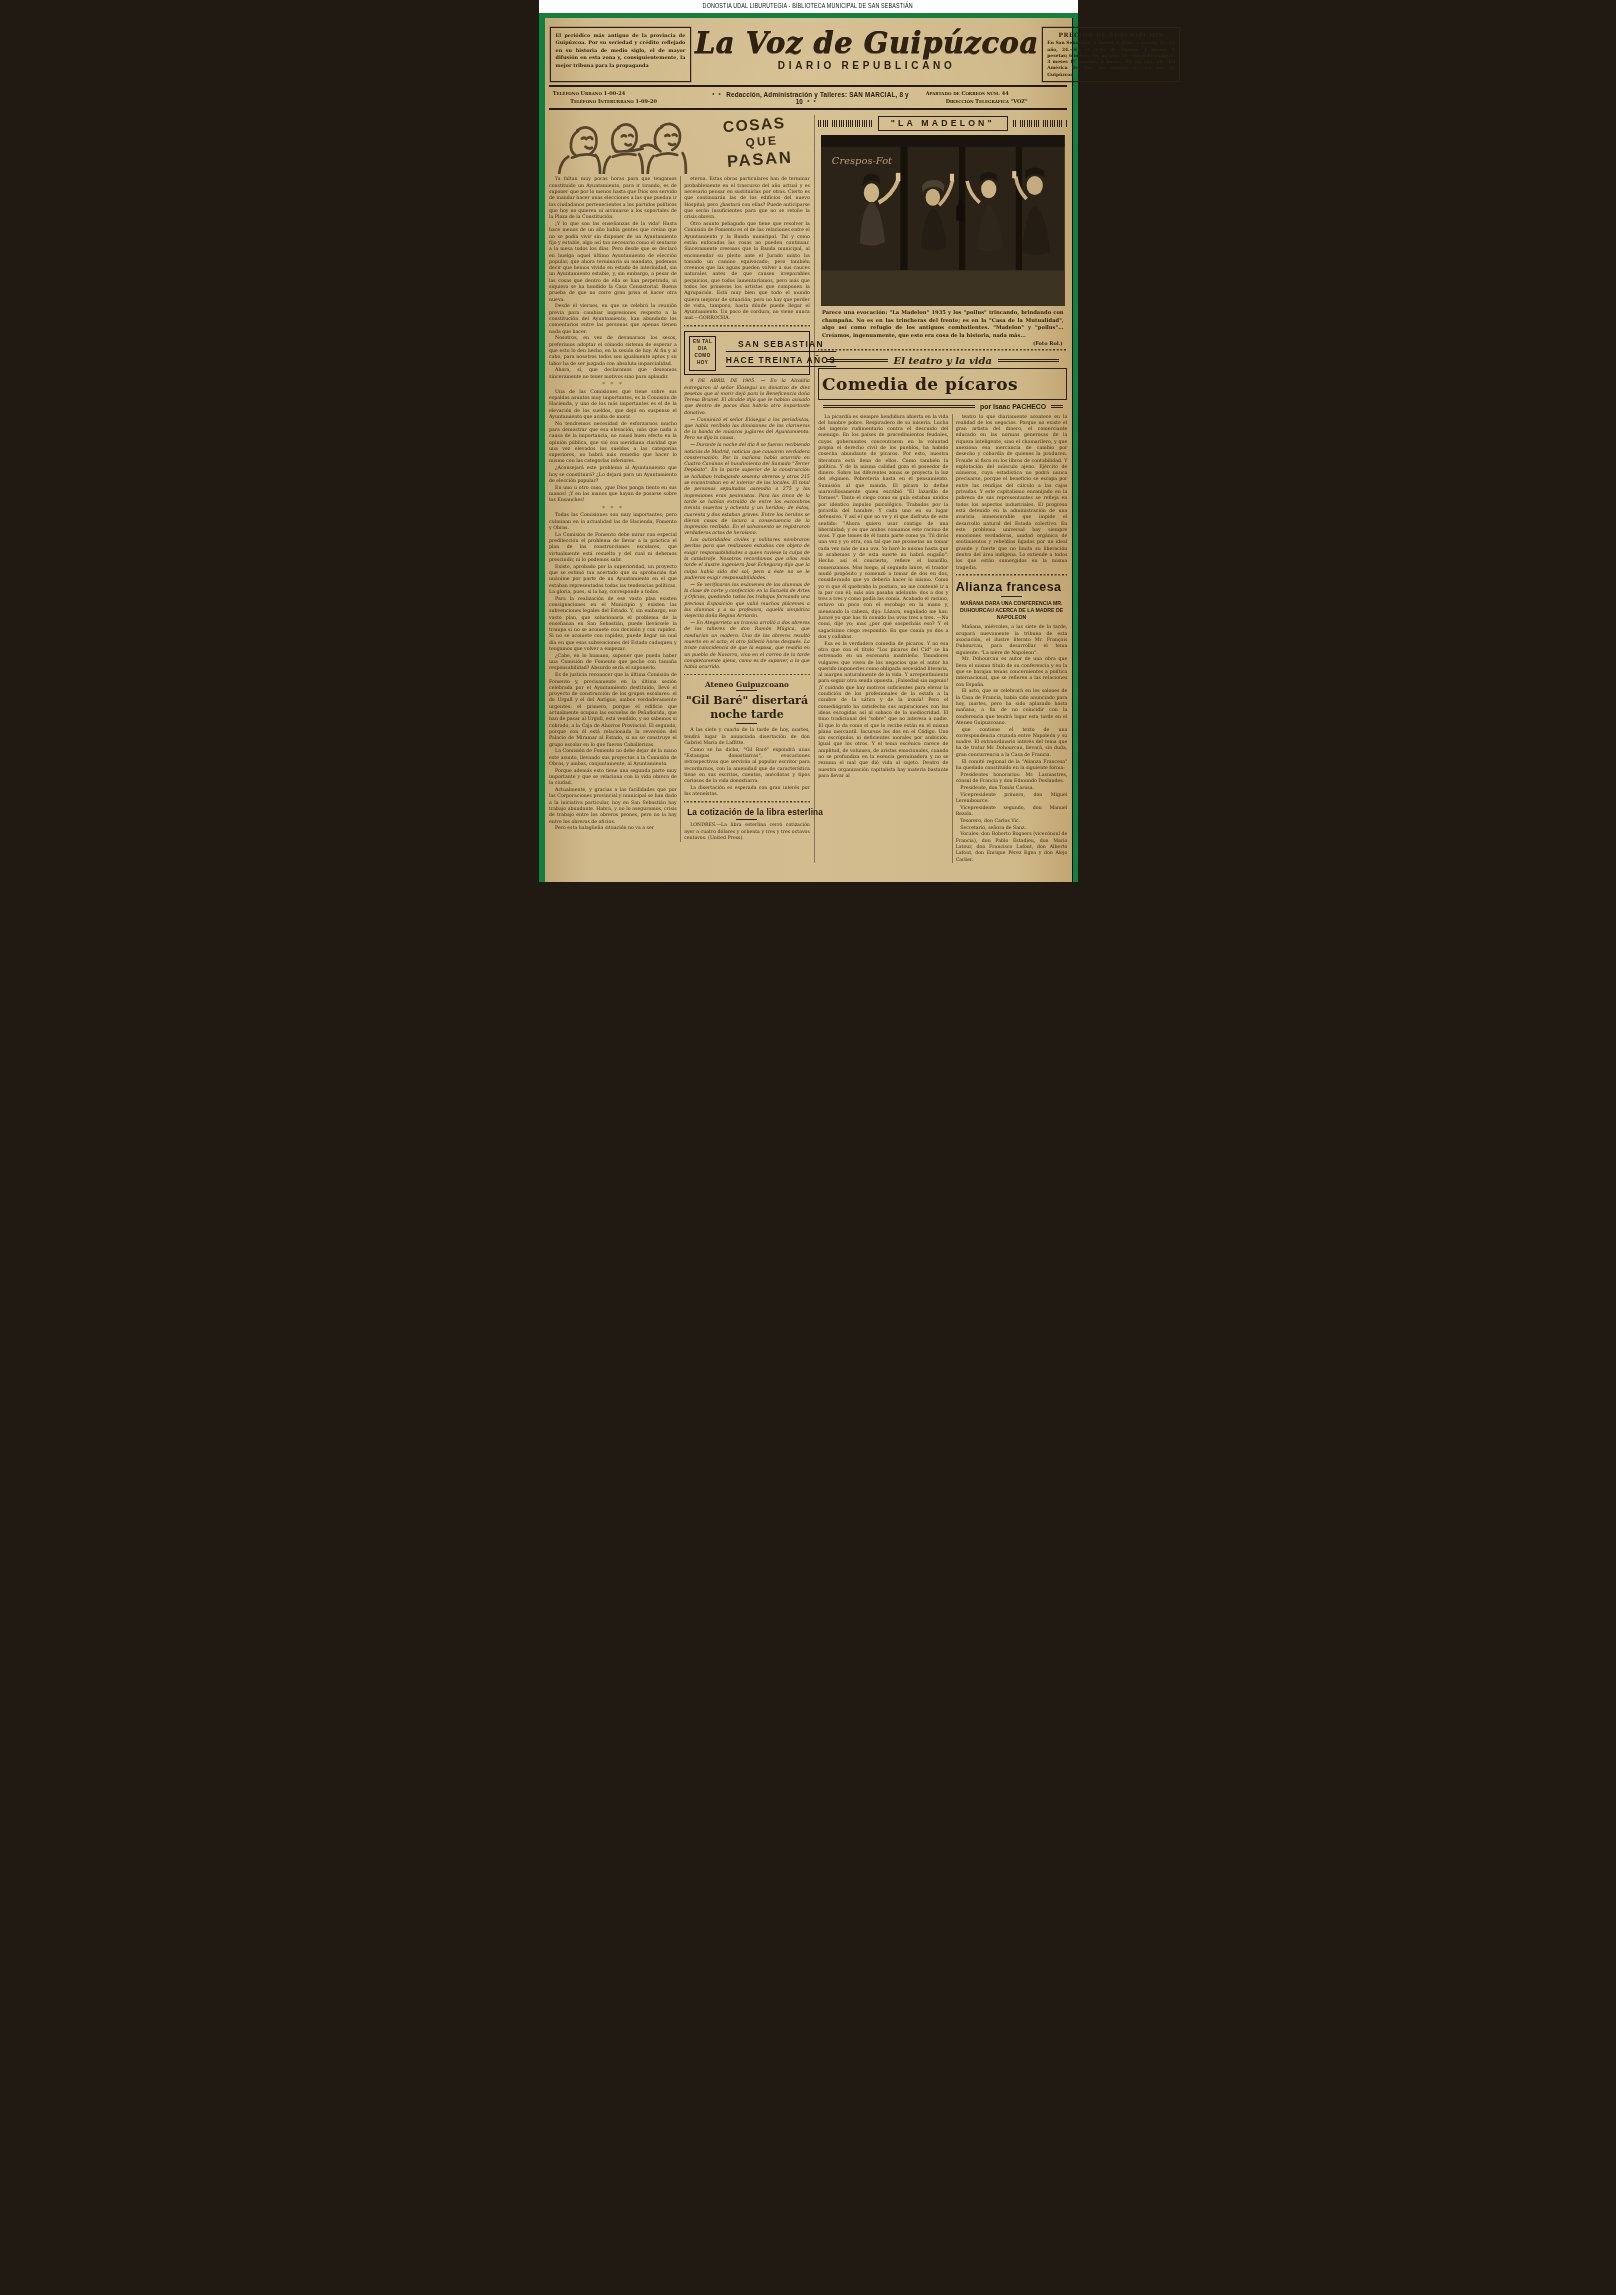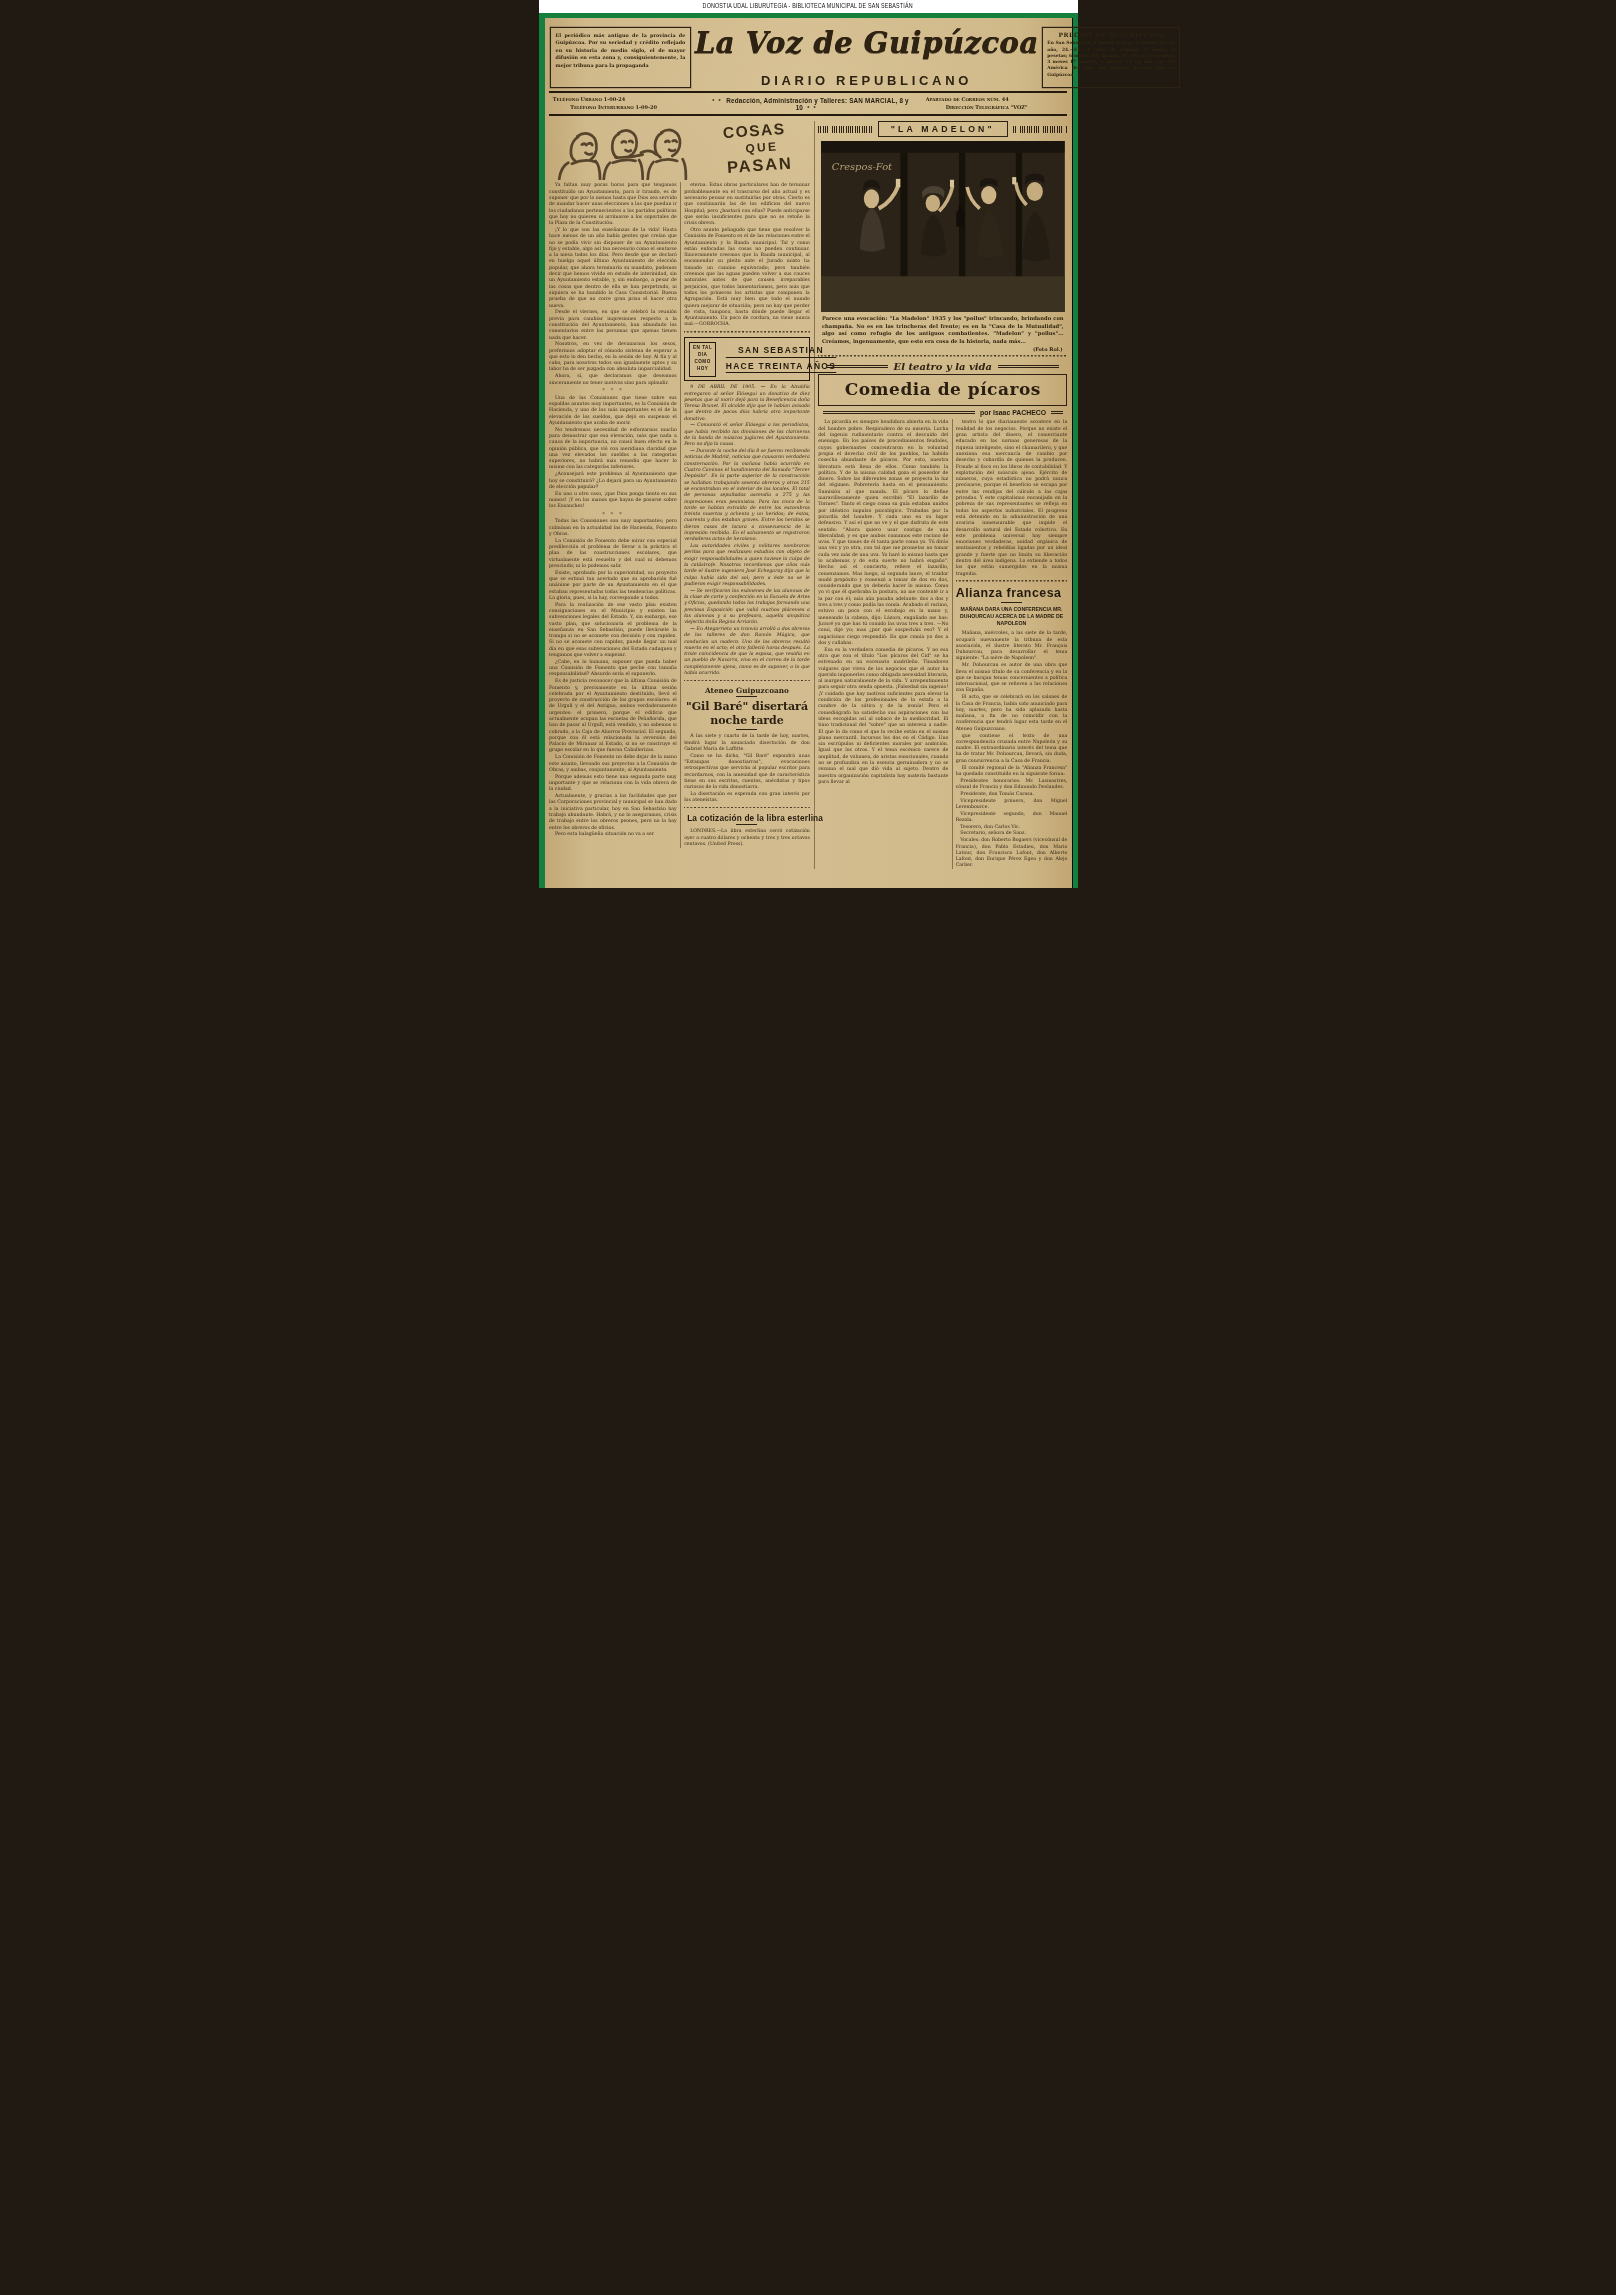--- a/index.html
+++ b/index.html
@@ -14,21 +14,21 @@
       radial-gradient(ellipse 413px 230px at 50% 8%, rgba(255,240,200,.10), transparent 70%),
       linear-gradient(90deg,#c3a877 0%,#cfb88a 8%,#d3bd90 50%,#cfb888 90%,#c2a673 100%);
     border-right:0.9px solid #0d0a06;
     padding:2.8px 3.7px 18.4px 3.7px; position:relative;
   }
   
   .masthead{display:grid;grid-template-columns:141px 1fr 138px;gap:3.7px;align-items:stretch;padding:6.4px 1.8px 0 1.8px;}
   .promo-box{border:1.8px solid #2c2113;padding:3.7px 4.6px;font-weight:bold;font-size:4.9px;line-height:1.5;text-align:justify;color:#31250f;box-shadow:0 0 0 0.5px #2c211366;}
   .nameplate-wrap{text-align:center;padding-top:0.9px;}
   .nameplate{font-family:"DejaVu Serif",serif;font-weight:bold;font-style:italic;font-size:29px;line-height:1.05;letter-spacing:0.5px;color:#2e2212;text-shadow:0.5px 0 0 #2e2212,0 0.5px 0 #2e221288;white-space:nowrap;}
-  .daily{font-family:"Liberation Sans",sans-serif;font-weight:bold;font-size:13px;letter-spacing:3.7px;color:#2e2212;margin-top:14px;}
+  .daily{font-family:"Liberation Sans",sans-serif;font-weight:bold;font-size:10px;letter-spacing:3.7px;color:#2e2212;margin-top:1px;}
   .subs-box{border:1.8px solid #2c2113;padding:2.8px 4.1px;box-shadow:0 0 0 0.5px #2c211366;}
   .subs-title{text-align:center;font-weight:bold;font-size:6px;letter-spacing:0.5px;margin-bottom:2.3px;color:#2e2212;}
   .subs-text{font-weight:bold;font-size:4.4px;line-height:1.42;text-align:justify;color:#31250f;}
   .info-band{border-top:2.3px solid #241a0d;border-bottom:2.3px solid #241a0d;margin:3.7px 0.9px 0 0.9px;display:grid;grid-template-columns:138px 1fr 138px;align-items:center;padding:2.8px 3.7px;}
   .phones{font-variant:small-caps;font-weight:bold;font-size:5px;color:#31250f;line-height:1.5;}
   .phones .l2{padding-left:17.4px;}
   .address{text-align:center;font-family:"Liberation Sans",sans-serif;font-weight:bold;font-size:6.9px;color:#241a0d;letter-spacing:0.2px;transform:scaleX(.92);}
   .address .stars{font-size:6px;letter-spacing:1.4px;padding:0 4.6px;}
   .postal{font-variant:small-caps;font-weight:bold;font-size:5px;color:#31250f;text-align:left;line-height:1.5;}
   .postal .l2{padding-left:20px;}
@@ -61,21 +61,21 @@
   .hatch{flex:1;height:7.3px;background:repeating-linear-gradient(90deg,#2c2113 0 0.9px,transparent 0.9px 2.3px);}
   .madelon-box{border:1.4px solid #2c2113;margin:0 4.6px;padding:1.8px 12px;font-family:"Liberation Sans",sans-serif;font-weight:bold;font-size:8.7px;letter-spacing:3.2px;color:#241a0d;white-space:nowrap;}
   .photo{position:relative;margin:0 2.8px;}
   .photo svg{display:block;width:100%;height:auto;}
   .caption{margin:3.2px 3.7px 0 3.7px;font-weight:bold;font-size:5.2px;line-height:1.45;text-align:justify;color:#31250f;}
   .credit{text-align:right;font-weight:bold;font-size:5px;margin:0.5px 4.6px 0 0;}
   
   .kicker-row{display:flex;align-items:center;margin:1.8px 8.3px;}
   .dblrule{flex:1;border-top:0.9px solid #2c2113;border-bottom:0.9px solid #2c2113;height:1.4px;}
   .kicker{padding:0 5.5px;font-weight:bold;font-size:10px;white-space:nowrap;color:#2e2212;font-style:italic;}
-  .comedia-box{border:1.4px solid #2c2113;border-left-width:0.9px;border-right-width:0.9px;margin:0.9px 0 2.8px 0;padding:4.6px 2.8px 5.5px 2.8px;text-align:center;}
+  .comedia-box{border:1.4px solid #2c2113;border-left-width:0.9px;border-right-width:0.9px;margin:0.9px 0 2.8px 0;padding:4.6px 2.8px 5.5px 2.8px;text-align:left;}
   .comedia-title{font-family:"DejaVu Serif",serif;font-weight:bold;font-size:17px;letter-spacing:0.5px;color:#2a1f10;white-space:nowrap;}
   .byline-row{display:flex;align-items:center;margin:0.9px 4.6px 3.7px 4.6px;}
   .byline{padding:0 4.6px;font-family:"Liberation Sans",sans-serif;font-weight:bold;font-size:6.9px;white-space:nowrap;color:#241a0d;}
   .dbl-short{width:12px;border-top:0.9px solid #2c2113;border-bottom:0.9px solid #2c2113;height:1.4px;}
   
   .h30-box{border:1.4px solid #241a0d;padding:3.7px;display:flex;gap:4.6px;align-items:center;margin:0.9px 0 2.8px 0;}
   .h30-kicker{border:0.9px solid #241a0d;padding:2.8px 3.2px;font-family:"Liberation Sans",sans-serif;font-weight:bold;font-size:4.6px;line-height:1.5;letter-spacing:0.5px;text-align:center;color:#241a0d;white-space:nowrap;}
   .h30-titles{flex:1;text-align:center;font-family:"Liberation Sans",sans-serif;font-weight:bold;color:#241a0d;}
   .h30-t{font-size:9.2px;letter-spacing:1.4px;transform:scaleX(.92);border-bottom:1.8px solid #241a0d;padding-bottom:1.4px;margin-bottom:3.2px;white-space:nowrap;}
   .h30-t:last-child{margin-bottom:0;}

